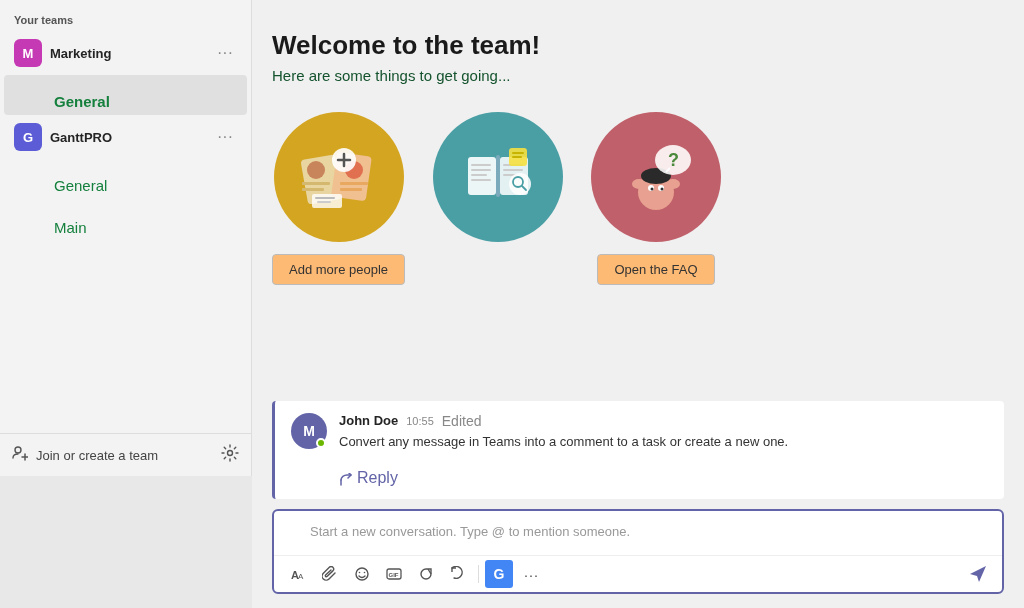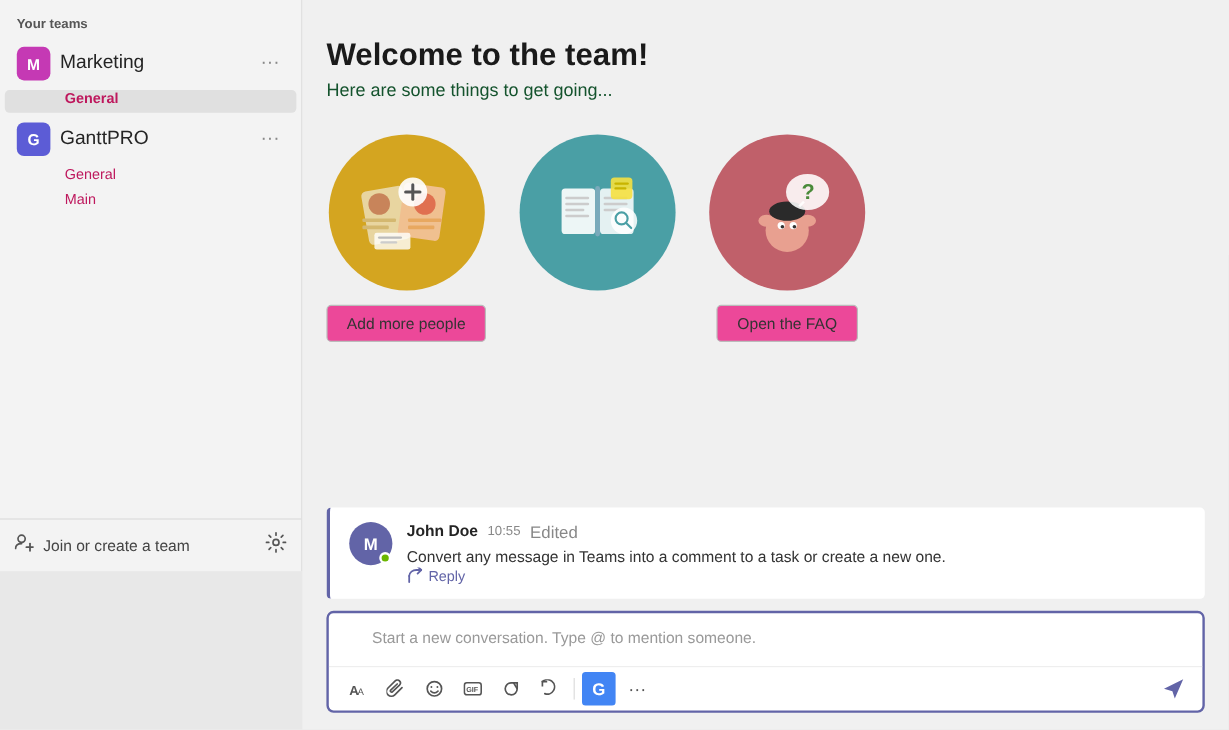--- a/index.html
+++ b/index.html
@@ -32,29 +32,29 @@
     }
     .team-avatar {
       width: 28px; height: 28px;
       border-radius: 6px;
       display: flex; align-items: center; justify-content: center;
       font-size: 13px; font-weight: bold; color: #fff;
       flex-shrink: 0;
       margin-right: 8px;
     }
     .team-name {
-      font-size: 16px; font-weight: 400; color: #242424; flex: 1;
+      font-size: 13px; font-weight: 700; color: #242424; flex: 1;
     }
     .team-more {
       font-size: 16px; color: #888; padding: 2px 4px;
       cursor: pointer;
     }
     .channel-item {
-      padding: 0 14px 5px 50px;
-      font-size: 12px; color: #be185d; cursor: pointer;
+      padding: 18px 14px 5px 50px;
+      font-size: 15px; color: #15803d; cursor: pointer;
       border-radius: 4px; margin: 1px 4px;
     }
     .channel-item.active {
       background: #e0e0e0; font-weight: 600;
     }
     .sidebar-footer {
       margin-top: auto;
       padding: 10px 12px;
       display: flex;
       align-items: center;
@@ -98,21 +98,21 @@
     }
     .action-circle {
       width: 130px; height: 130px; border-radius: 50%;
       display: flex; align-items: center; justify-content: center;
       font-size: 48px;
     }
     .circle-yellow { background: #d4a520; }
     .circle-teal { background: #4a9fa5; }
     .circle-rose { background: #c0606a; }
     .action-btn {
-      padding: 7px 16px; background: #ec4899; border: 1px solid #bbb;
+      padding: 7px 16px; background: #fdba74; border: 1px solid #bbb;
       border-radius: 4px; font-size: 13px; color: #333; cursor: pointer;
       white-space: nowrap;
     }
 
     
     .message-area {
       padding: 0 20px 10px;
     }
     .message-block {
       background: #fff;
@@ -137,22 +137,22 @@
     }
     .msg-content { flex: 1; }
     .msg-header {
       display: flex; gap: 8px; align-items: center; margin-bottom: 4px;
     }
     .msg-author { font-size: 13px; font-weight: 600; color: #242424; }
     .msg-time { font-size: 11px; color: #888; }
     .msg-edited { font-size: 14px; color: #888; }
     .msg-text { font-size: 13px; color: #333; line-height: 1.4; }
     .msg-reply {
-      margin-top: 0; display: flex; align-items: flex-start; gap: 4px;
-      font-size: 12px; color: #6264a7; cursor: pointer;
+      margin-top: 18px; display: flex; align-items: flex-end; gap: 4px;
+      font-size: 16px; color: #6264a7; cursor: pointer;
     }
 
     
     .input-area {
       padding: 0 20px 14px;
     }
     .input-box {
       background: #fff;
       border: 2px solid #6264a7;
       border-radius: 6px;

